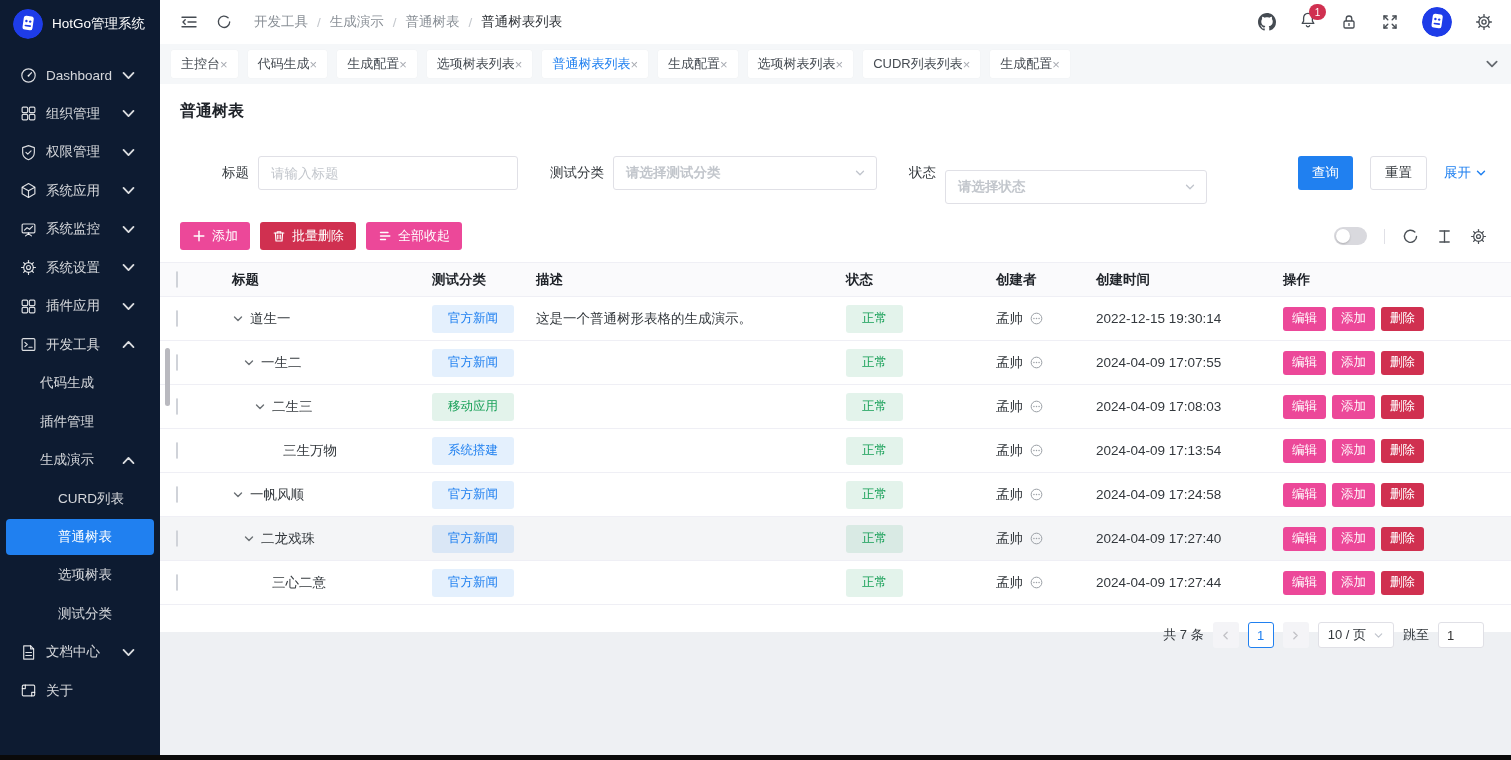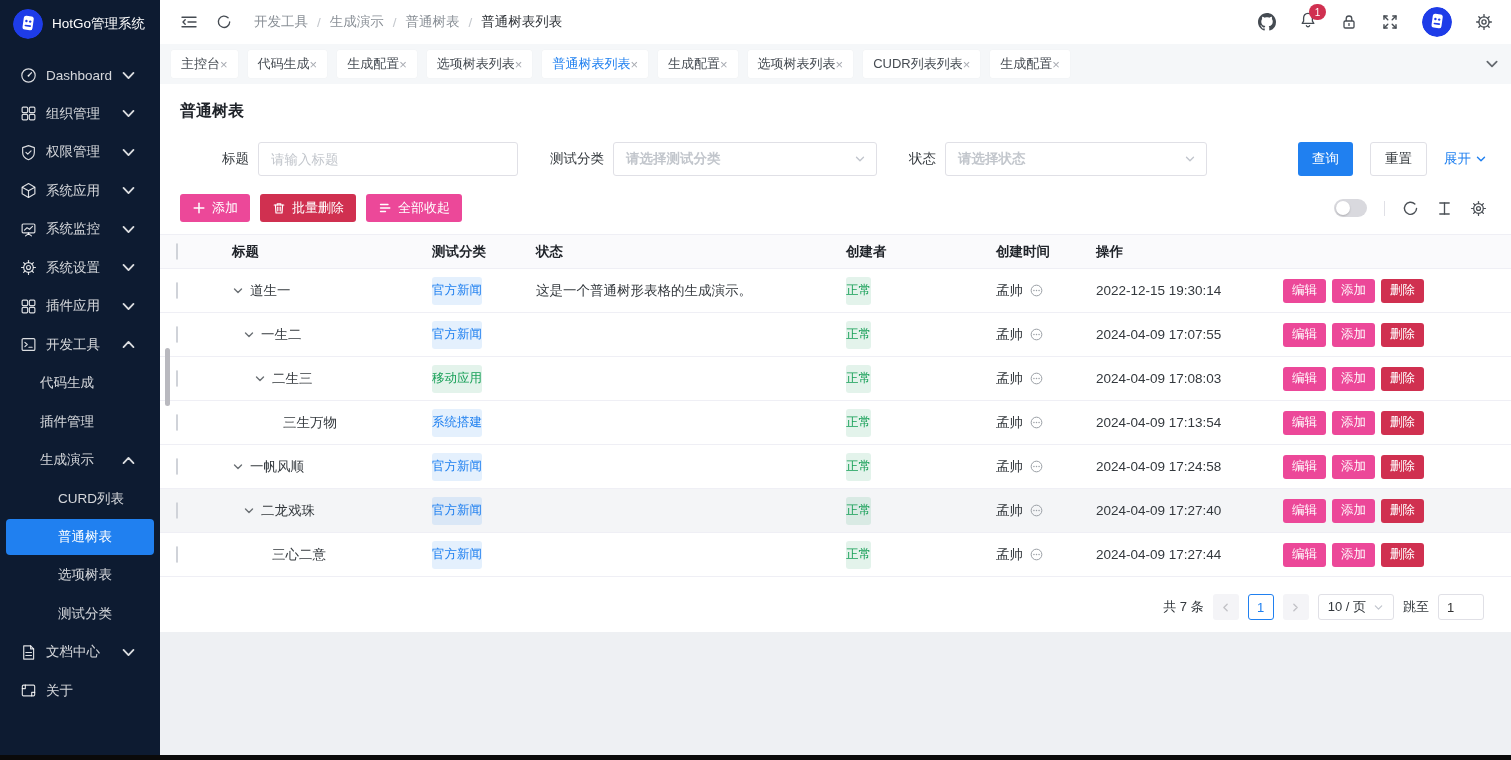--- a/index.html
+++ b/index.html
@@ -51,21 +51,21 @@
   .page-title { font-size:16px; font-weight:700; color:#1f2329; padding:17px 20px 11px; }
 
   .filter-row { display:flex; align-items:center; margin-top:9px; padding-right:24px; }
   .f-label { font-size:13.5px; color:#33383d; margin-right:9px; }
   .f-input, .f-select { height:34px; border:1px solid #e0e0e6; border-radius:3px; background:#fff; font-size:13.5px; }
   .f-input { width:260px; padding:0 12px; color:#333; outline:none; font-family:inherit; }
   .f-input::placeholder { color:#c2c6cc; }
   .f-select { display:flex; align-items:center; padding:0 10px 0 12px; color:#c2c6cc; cursor:pointer;font-weight:bold; }
   .f-select .sel-arrow { margin-left:auto; width:12px; height:12px; color:#c0c4cc; }
   .g1 { margin-left:62px; } .g3 { margin-left:32px; }
-  .sel-cat { width:264px; } .sel-status { width:262px; }
+  .sel-cat { width:264px; } .sel-status { width:262px;margin-top:28px; }
   .filter-actions { margin-left:auto; display:flex; align-items:center; gap:17px; }
   .btn { border:none; border-radius:3px; font-size:13.5px; cursor:pointer; font-family:inherit; display:inline-flex; align-items:center; justify-content:center; }
   .btn-search { height:34px; padding:0 14px; background:#2080f0; color:#fff; }
   .btn-reset { height:34px; padding:0 14px; background:#fff; color:#33383d; border:1px solid #e0e0e6; }
   .expand-link { display:flex; align-items:center; gap:4px; color:#2080f0; font-size:13.5px; cursor:pointer; }
   .expand-link .icn { width:12px; height:12px; }
 
   .tool-row { display:flex; align-items:center; padding:18px 24px 12px 20px; }
   .tool-btn { height:28px; padding:0 12px; color:#fff; gap:6px; font-size:13px; }
   .tool-btn .icn { width:14px; height:14px; color:#fff; }
@@ -81,21 +81,21 @@
   .thead, .trow { display:grid; grid-template-columns:56px 200px 104px 310px 150px 100px 187px 1fr;
     align-items:center; padding-left:16px; padding-right:16px; }
   .thead { height:35px; background:#fafafc; border-top:1px solid #efeff5; border-bottom:1px solid #efeff5;
     font-size:13.5px; font-weight:700; color:#1f2329; }
   .trow { height:44px; border-bottom:1px solid #efeff5; font-size:13.5px; color:#33383d; }
   .trow.hl { background:#f4f5f7; }
   .cb { width:15px; height:15px; border:1px solid #d0d3d9; border-radius:2px; background:#fff; cursor:pointer; }
   .title-cell { display:flex; align-items:center; }
   .tree-arrow { width:12px; height:12px; color:#6b7075; margin-right:6px; flex:none; cursor:pointer; }
   .tree-spacer { width:18px; flex:none; }
-  .tag { display:inline-flex; height:28px; align-items:center; padding:0 0; border-radius:3px; font-size:12.5px; }
+  .tag { display:inline-flex; height:28px; align-items:center; padding:0 16px; border-radius:3px; font-size:12.5px; }
   .tag.info { background:rgba(32,128,240,.12); color:#2080f0; }
   .tag.success { background:rgba(24,160,88,.12); color:#18a058; }
   .creator-cell { display:flex; align-items:center; gap:6px; }
   .creator-icn { width:15px; height:15px; color:#9ba0a6; cursor:pointer; }
   .cell-actions { display:flex; gap:6px; }
   .mini-btn { height:24px; padding:0 9px; border-radius:3px; font-size:12.5px; color:#fff; }
 
   
   .pagination { display:flex; justify-content:flex-end; align-items:center; gap:9px; padding:17px 27px 0 0; font-size:13px; color:#33383d; }
   .pg-btn { width:26px; height:26px; border-radius:3px; background:#f4f4f7; display:flex; align-items:center; justify-content:center; color:#c2c2c7; cursor:pointer; }
@@ -546,20 +546,21 @@
                 <line x1="12.7" y1="5.3" x2="14.2" y2="3.8"></line>
               </svg>
           </span>
         </div>
       </div>
 
       <div class="thead" id="thead">
           <div><span class="cb"></span></div>
           <div class="th-cell">标题</div>
           <div class="th-cell">测试分类</div>
+          <div class="th-cell">描述</div>
           <div class="th-cell">状态</div>
           <div class="th-cell">创建者</div>
           <div class="th-cell">创建时间</div>
           <div class="th-cell">操作</div>
         </div>
       <div id="tbody">
           <div class="trow">
             <div><span class="cb"></span></div>
             <div class="title-cell">
               <span class="tree-spacer" style="width:0px"></span>

